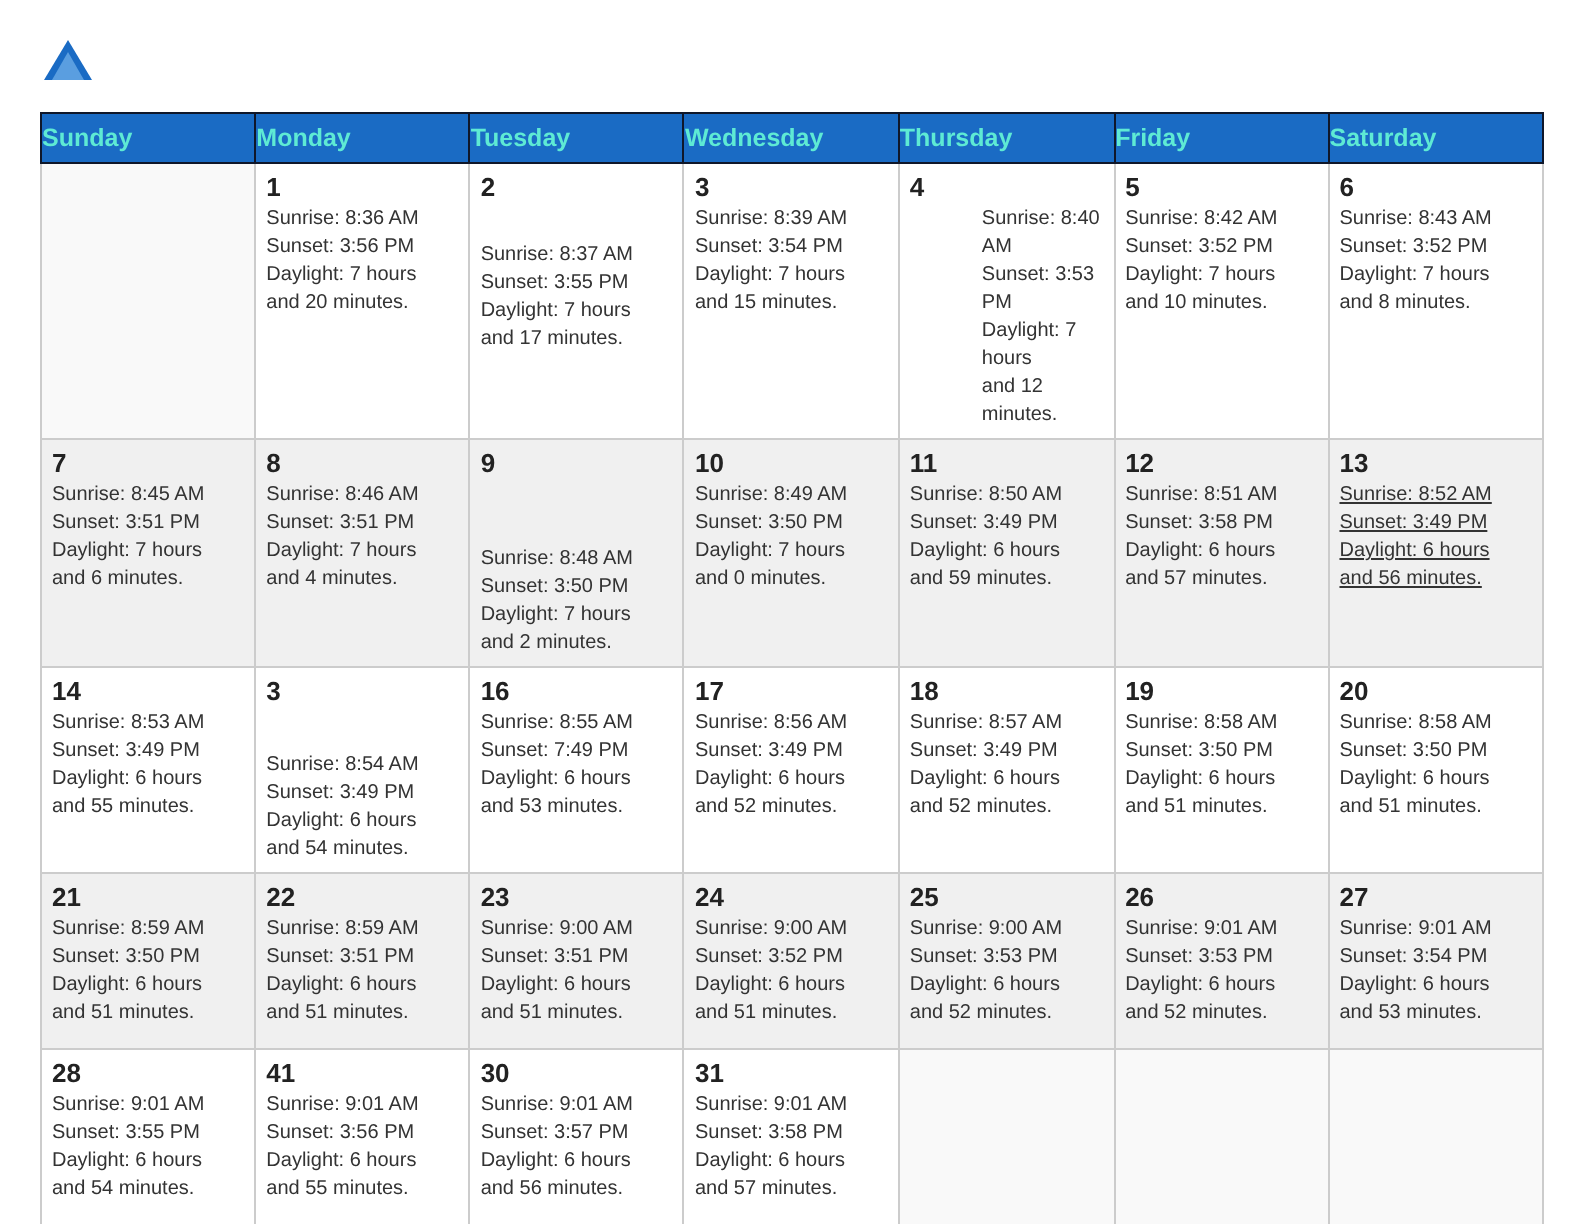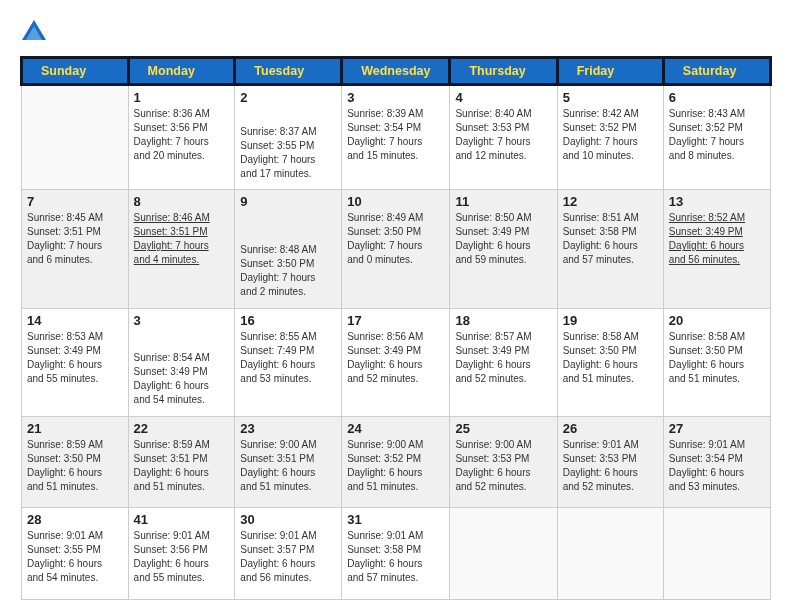--- a/index.html
+++ b/index.html
@@ -60,26 +60,26 @@
       font-size: 15px;
       color: #333;
     }
     .calendar {
       width: 100%;
       border-collapse: collapse;
       flex: 1;
     }
     .calendar th {
       background: #1a6bc4;
-      color: #fde047;
+      color: #5eead4;
       font-size: 12.5px;
       font-weight: bold;
-      padding: 5px 18px;
+      padding: 5px 0;
       text-align: left;
-      border: 3px solid #0f172a;
+      border: 1px solid #0f172a;
     }
     .calendar td {
       vertical-align: top;
       border: 1px solid #ccc;
       padding: 4px 5px;
       width: 108px;
       font-size: 10px;
       color: #333;
       height: 88px;
     }
@@ -154,21 +154,21 @@
           </td>
           <td>
             <span class="day-num">3</span>
             <div class="day-info" style="white-space: pre-line;">Sunrise: 8:39 AM
 Sunset: 3:54 PM
 Daylight: 7 hours
 and 15 minutes.</div>
           </td>
           <td>
             <span class="day-num">4</span>
-            <div class="day-info" style="white-space: pre-line;">Sunrise: 8:40 AM
+            <div class="day-info" style="white-space: pre-line; margin-left: 36px;">Sunrise: 8:40 AM
 Sunset: 3:53 PM
 Daylight: 7 hours
 and 12 minutes.</div>
           </td>
           <td>
             <span class="day-num">5</span>
             <div class="day-info" style="white-space: pre-line;">Sunrise: 8:42 AM
 Sunset: 3:52 PM
 Daylight: 7 hours
 and 10 minutes.</div>
@@ -184,21 +184,21 @@
         <tr class="row-shaded">
           <td>
             <span class="day-num">7</span>
             <div class="day-info" style="white-space: pre-line;">Sunrise: 8:45 AM
 Sunset: 3:51 PM
 Daylight: 7 hours
 and 6 minutes.</div>
           </td>
           <td>
             <span class="day-num">8</span>
-            <div class="day-info" style="white-space: pre-line; text-decoration: underline;">Sunrise: 8:46 AM
+            <div class="day-info" style="white-space: pre-line;">Sunrise: 8:46 AM
 Sunset: 3:51 PM
 Daylight: 7 hours
 and 4 minutes.</div>
           </td>
           <td>
             <span class="day-num">9</span>
             <div class="day-info" style="white-space: pre-line; margin-top: 34px;">Sunrise: 8:48 AM
 Sunset: 3:50 PM
 Daylight: 7 hours
 and 2 minutes.</div>

